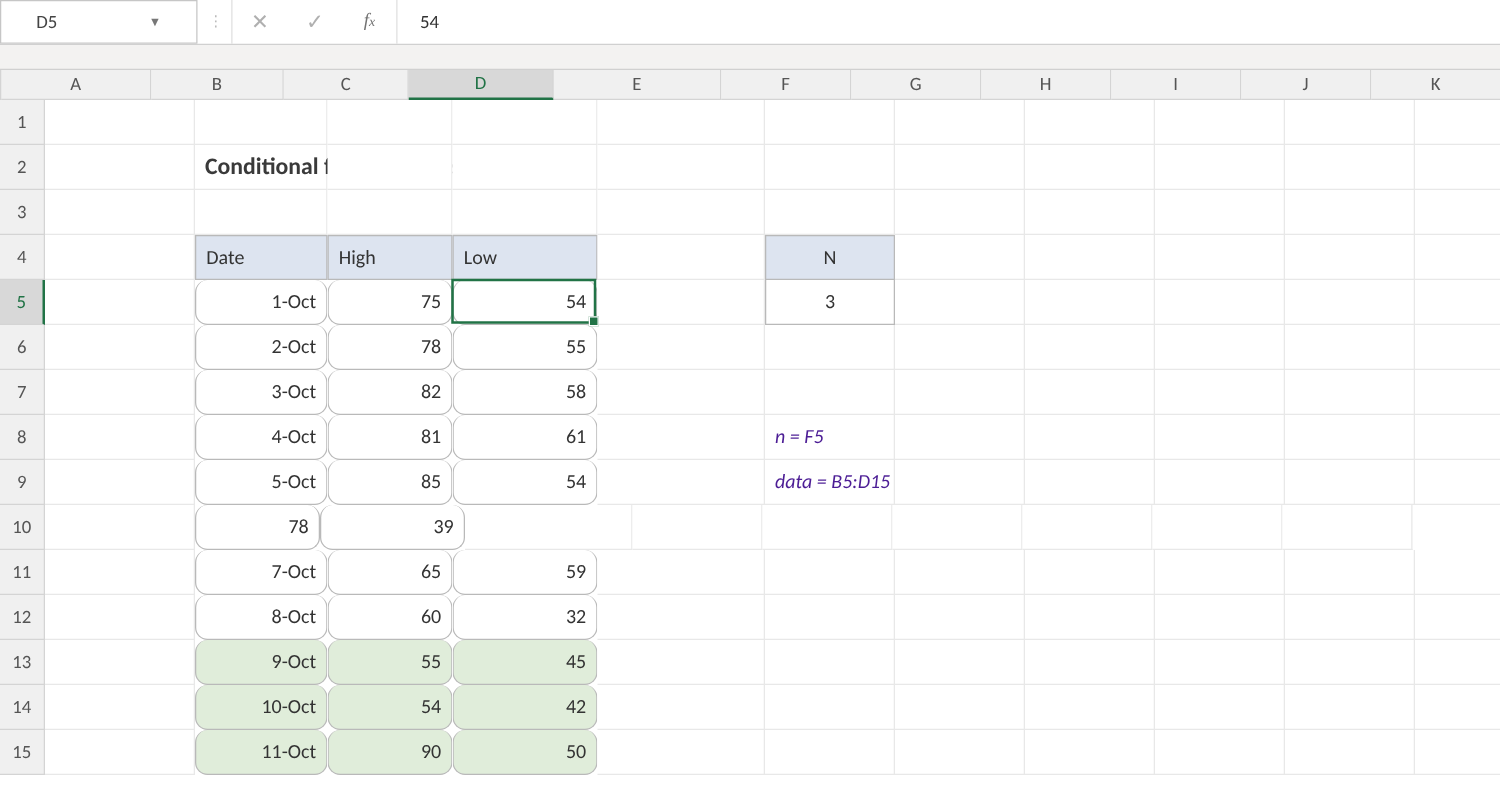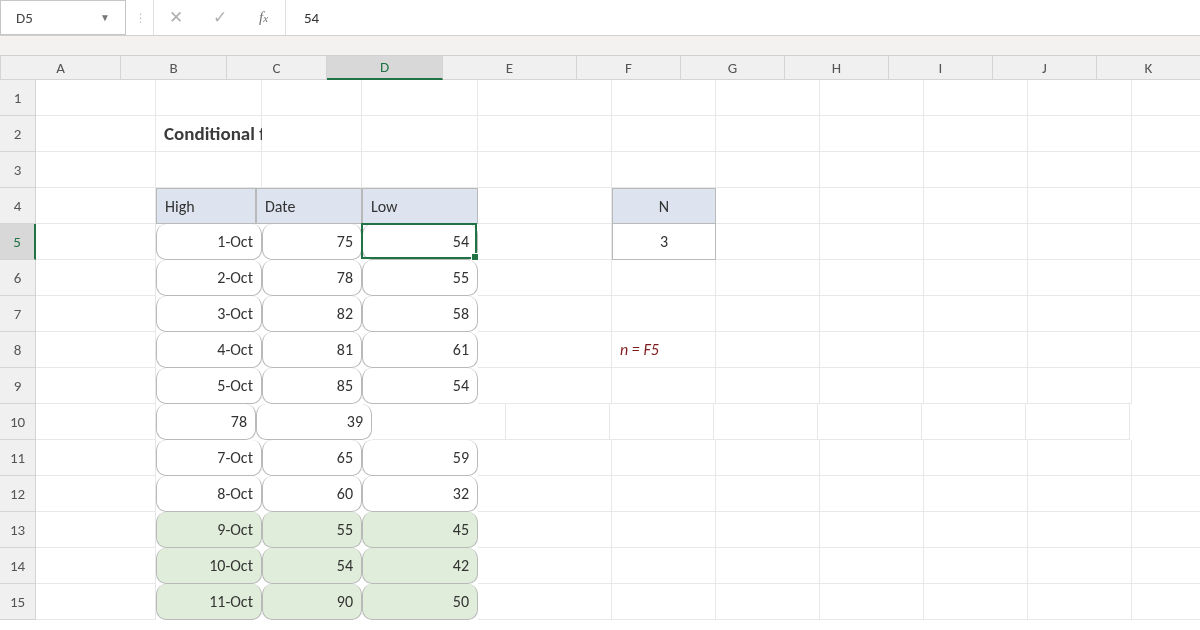--- a/index.html
+++ b/index.html
@@ -16,25 +16,25 @@
 
 
 .formula-bar {
   display: flex;
   align-items: stretch;
   height: 36px;
   border-bottom: 1px solid #d0d0d0;
   background: #fff;
 }
 .name-box {
-  width: 126px;
+  width: 158px;
   border: 1px solid #c6c6c6;
   display: flex;
   align-items: center;
-  padding: 0 15px;
+  padding: 0 28px;
   font-size: 15px;
   color: #444;
   background: #fff;
   justify-content: space-between;
 }
 .name-box .dd-arrow {
   color: #777;
   font-size: 10px;
 }
 .fb-divider {
@@ -205,21 +205,21 @@
 .title-cell {
   font-weight: 600;
   font-size: 19px;
   color: #3a3a3a;
   white-space: nowrap;
 }
 
 
 .note {
   font-style: italic;
-  color: #7f1d1d;
+  color: #4c1d95;
   white-space: nowrap;
 }
 
 
 .active-cell-outline {
   position: absolute;
   border: 2px solid #217346;
   pointer-events: none;
   z-index: 5;
 }
@@ -329,22 +329,22 @@
           <div class="cell cw-E"></div>
           <div class="cell cw-F"></div>
           <div class="cell cw-G"></div>
           <div class="cell cw-H"></div>
           <div class="cell cw-I"></div>
           <div class="cell cw-J"></div>
           <div class="cell cw-K"></div>
         </div>
         <div class="row">
           <div class="cell cw-A"></div>
+          <div class="cell cw-B tbl-header">Date</div>
           <div class="cell cw-C tbl-header">High</div>
-          <div class="cell cw-B tbl-header">Date</div>
           <div class="cell cw-D tbl-header">Low</div>
           <div class="cell cw-E"></div>
           <div class="cell cw-F n-header">N</div>
           <div class="cell cw-G"></div>
           <div class="cell cw-H"></div>
           <div class="cell cw-I"></div>
           <div class="cell cw-J"></div>
           <div class="cell cw-K"></div>
         </div>
         <div class="row">
@@ -398,20 +398,21 @@
           <div class="cell cw-I"></div>
           <div class="cell cw-J"></div>
           <div class="cell cw-K"></div>
         </div>
         <div class="row">
           <div class="cell cw-A"></div>
           <div class="cell cw-B tbl-cell right">5-Oct</div>
           <div class="cell cw-C tbl-cell right">85</div>
           <div class="cell cw-D tbl-cell right">54</div>
           <div class="cell cw-E"></div>
+          <div class="cell cw-F note">data = B5:D15</div>
           <div class="cell cw-G"></div>
           <div class="cell cw-H"></div>
           <div class="cell cw-I"></div>
           <div class="cell cw-J"></div>
           <div class="cell cw-K"></div>
         </div>
         <div class="row">
           <div class="cell cw-A"></div>
           <div class="cell cw-C tbl-cell right">78</div>
           <div class="cell cw-D tbl-cell right">39</div>

